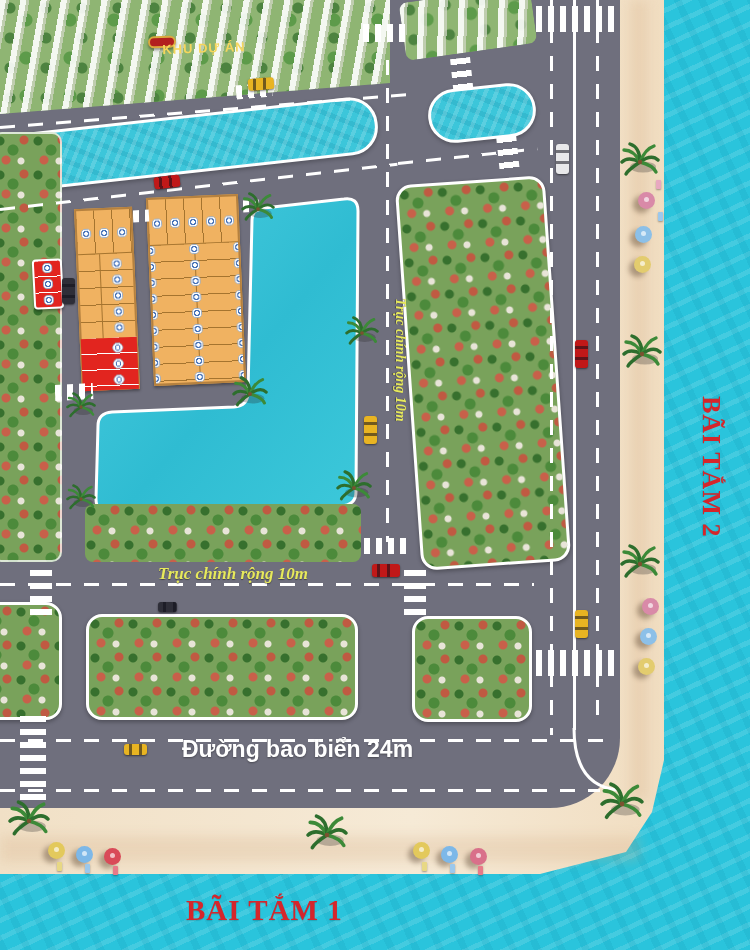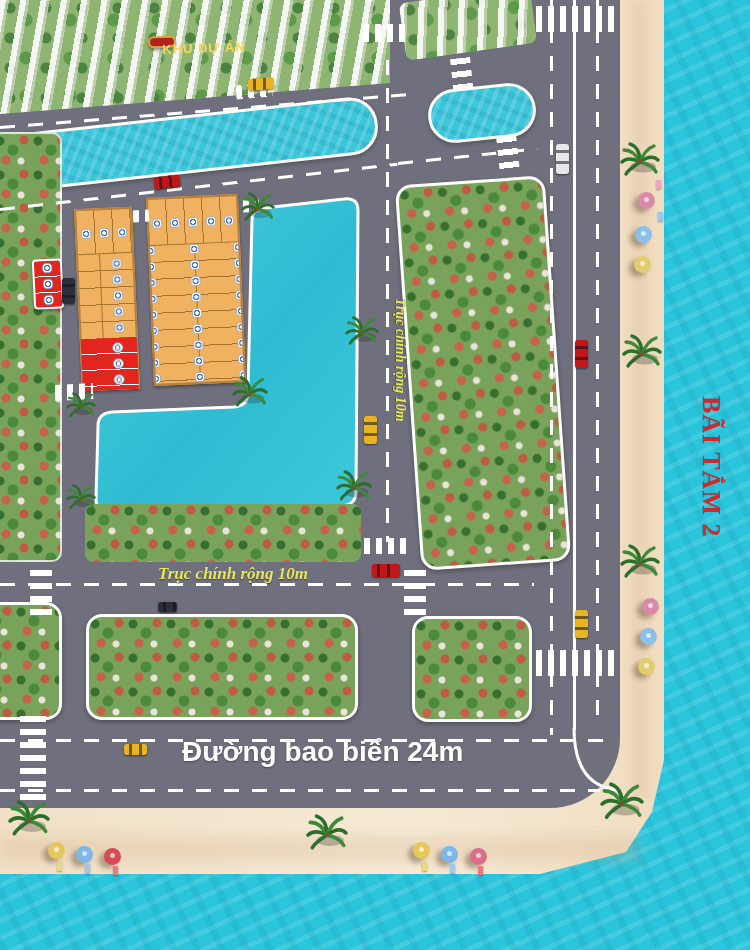--- a/index.html
+++ b/index.html
@@ -57,21 +57,21 @@
   .redlots{background:#e2251f;}
   .redlots .rows{background:repeating-linear-gradient(180deg,transparent 0 15px,#ffffff 15px 16px);}
 
   
   .banner{background:#b2201f;border:2px solid #d9a93f;border-radius:14px;color:#f6d65c;
     font-weight:bold;font-size:13px;letter-spacing:1px;padding:4px 12px;white-space:nowrap;
     box-shadow:0 2px 3px rgba(0,0,0,.4);}
   .lbl-yellow{color:#e7e95c;font-family:"Liberation Serif",serif;font-style:italic;font-weight:bold;
     font-size:17px;white-space:nowrap;text-shadow:0 1px 1px rgba(0,0,0,.4);}
   .lbl-yellow.vert{writing-mode:vertical-rl;font-size:14px;}
-  .lbl-road{color:#fff;font-weight:bold;font-size:28px;white-space:nowrap;text-shadow:0 1px 2px rgba(0,0,0,.35);}
+  .lbl-road{color:#fff;font-weight:bold;font-size:23px;white-space:nowrap;text-shadow:0 1px 2px rgba(0,0,0,.35);}
   .lbl-beach{color:#d5262b;font-family:"Liberation Serif",serif;font-weight:bold;font-size:29px;
     white-space:nowrap;letter-spacing:1px;text-shadow:0 1px 1px rgba(0,0,0,.15);}
   .lbl-beach.vert{writing-mode:vertical-rl;font-size:26px;}
 
   
   .car{border-radius:3px;box-shadow:0 1px 2px rgba(0,0,0,.5);}
   .car::after{content:"";position:absolute;inset:0;border-radius:3px;}
   .car.h::after{background:linear-gradient(90deg,transparent 0 5px,rgba(15,15,25,.55) 5px 8px,transparent 8px 15px,rgba(15,15,25,.55) 15px 18px,transparent 18px);}
   .car.v::after{background:linear-gradient(180deg,transparent 0 6px,rgba(15,15,25,.55) 6px 9px,transparent 9px 17px,rgba(15,15,25,.55) 17px 20px,transparent 20px);}
   .umb{width:17px;height:17px;border-radius:50%;box-shadow:-5px 4px 5px rgba(80,60,40,.4);}
@@ -182,20 +182,21 @@
   <div class="cw" style="left:364px;top:538px;width:48px;height:16px;"></div>
   <div class="cw rows" style="left:30px;top:570px;width:22px;height:46px;"></div>
   <div class="cw rows" style="left:404px;top:570px;width:22px;height:46px;"></div>
   <div class="cw rows" style="left:20px;top:716px;width:26px;height:90px;"></div>
   <div class="cw" style="left:536px;top:650px;width:82px;height:26px;"></div>
 
   <div class="lbl-yellow vert" style="left:392px;top:298px;height:170px;">Trục chính rộng 10m</div>
   <div class="lbl-yellow" style="left:158px;top:564px;">Trục chính rộng 10m</div>
   <div class="lbl-road" style="left:182px;top:736px;">Đường bao biển 24m</div>
 
+  <div class="lbl-beach" style="left:186px;top:894px;">BÃI TẮM 1</div>
   <div class="lbl-beach vert" style="left:696px;top:396px;height:170px;">BÃI TẮM 2</div>
 
   <div class="car h" style="left:248px;top:78px;width:26px;height:12px;background:#e8b422;transform:rotate(-5deg);"></div>
   <div class="car h" style="left:154px;top:176px;width:26px;height:12px;background:#c01818;transform:rotate(-7deg);"></div>
   <div class="car v" style="left:556px;top:144px;width:13px;height:30px;background:#e8e8ea;"></div>
   <div class="car v" style="left:62px;top:278px;width:13px;height:26px;background:#2e2e38;"></div>
   <div class="car v" style="left:364px;top:416px;width:13px;height:28px;background:#e8b422;"></div>
   <div class="car v" style="left:575px;top:340px;width:13px;height:28px;background:#c01818;"></div>
   <div class="car h" style="left:372px;top:564px;width:28px;height:13px;background:#c01818;"></div>
   <div class="car h" style="left:158px;top:602px;width:19px;height:10px;background:#2e2e38;"></div>

